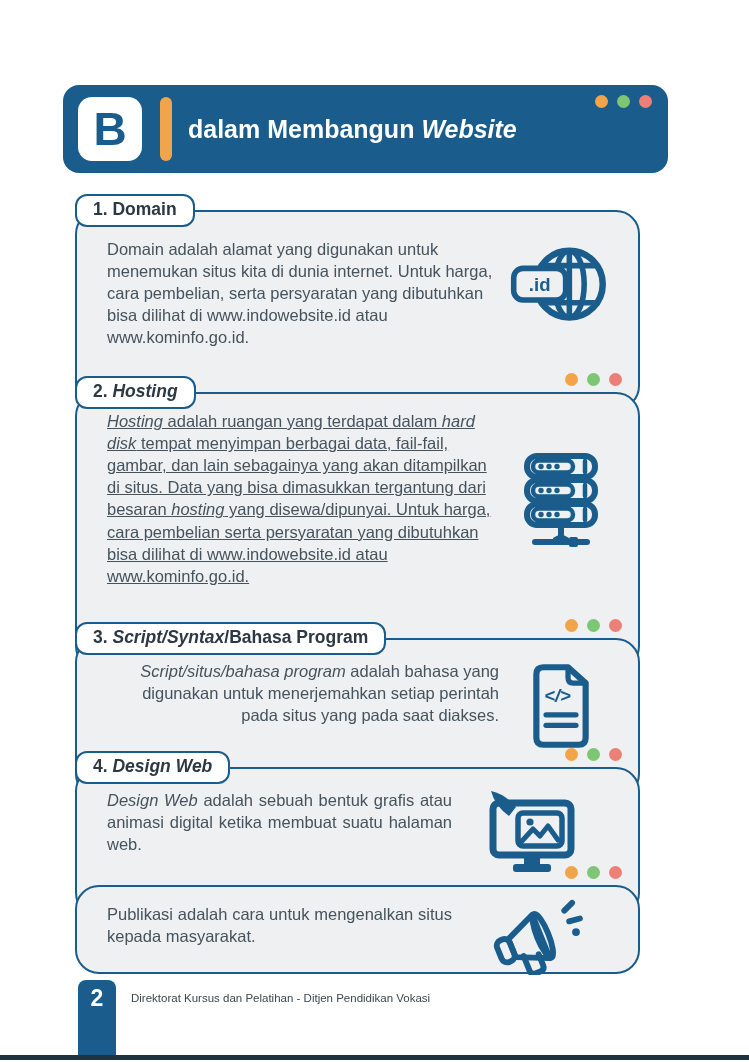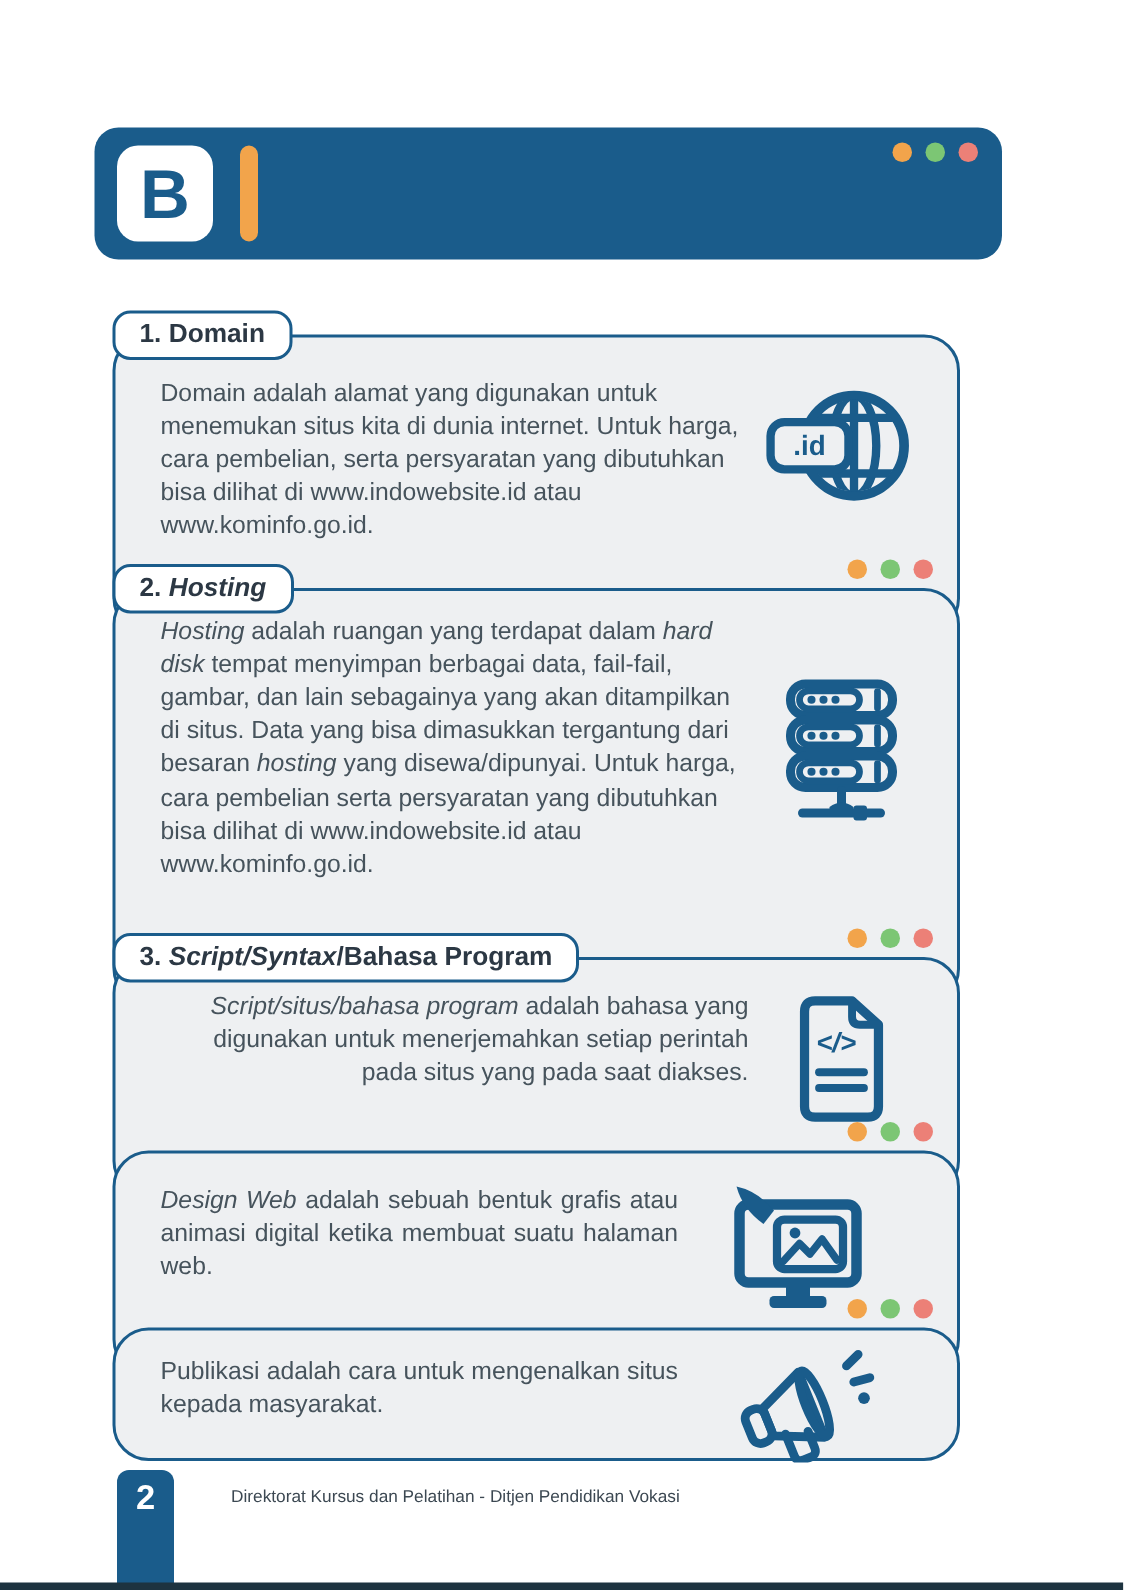--- a/index.html
+++ b/index.html
@@ -21,66 +21,67 @@
        background:var(--orange);}
   .hdr-title{position:absolute;left:125px;top:50%;transform:translateY(-50%);
        color:#fff;font-weight:bold;font-size:25px;line-height:1.2;white-space:nowrap;}
   .dots{display:flex;gap:9px;}
   .hdr .dots{position:absolute;top:10px;right:16px;}
   .dot{width:13px;height:13px;border-radius:50%;}
 
   
   .panel{position:absolute;left:75px;width:565px;background:var(--panel);
          border:2px solid var(--blue);border-radius:24px;}
-  .p1{top:223px;height:200px;z-index:1;}
+  .p1{top:210px;height:200px;z-index:1;}
   .p2{top:392px;height:278px;z-index:2;}
   .p3{top:638px;height:160px;z-index:3;text-align:right;}
   .p4{top:767px;height:150px;z-index:4;}
   .p5{top:885px;height:89px;z-index:5;}
   .tab{position:absolute;top:-18px;left:-2px;background:#fff;border:2px solid var(--blue);
        border-radius:12px;padding:3px 16px 5px;white-space:nowrap;
        font-weight:bold;font-size:17.5px;color:var(--tabtext);}
   .panel .dots{position:absolute;top:-21px;right:16px;}
   .content{display:flex;align-items:flex-start;}
   .p1 .content{padding:26px 16px 0 30px;}
   .p2 .content{padding:16px 16px 0 30px;}
   .p3 .content{padding:20px 16px 0 30px;}
   .p4 .content{padding:20px 28px 0 30px;}
   .p5 .content{padding:16px 16px 0 30px;}
   .body-text{font-size:16.5px;line-height:1.34;color:var(--text);}
   .p1 .body-text{width:392px;}
-  .p2 .body-text{width:392px;}
+  .p2 .body-text{width:392px;text-decoration:underline;}
   .p3 .body-text{width:392px;}
   .p4 .body-text{width:345px;text-align:justify;}
   .p5 .body-text{width:345px;text-align:justify;}
   .icon-col{flex:1;display:flex;justify-content:center;}
   .p2 .icon-col{margin-top:36px;}
   .p5 .icon-col{margin-top:-6px;}
   svg{display:block;}
   svg .st{fill:none;stroke:var(--blue);stroke-linecap:round;stroke-linejoin:round;}
   svg .fl{fill:var(--blue);stroke:none;}
   svg text{fill:var(--blue);font-family:"Liberation Sans",sans-serif;font-weight:bold;}
 
   
   .page-tab{position:absolute;left:78px;top:980px;width:38px;height:77px;background:var(--blue);
        border-radius:8px 8px 0 0;text-align:center;}
   .page-num{display:inline-block;margin-top:5px;color:#fff;font-weight:bold;font-size:23px;}
-  .footer-text{position:absolute;left:154px;top:992px;font-size:11.5px;color:#3c4852;}
+  .footer-text{position:absolute;left:131px;top:992px;font-size:11.5px;color:#3c4852;}
   .bottom-bar{position:absolute;left:0;top:1055px;width:749px;height:5px;background:var(--footerbar);}
   i{font-style:italic;}
 </style>
 </head>
 <body>
 
 <div class="page">
 
   <div class="hdr">
     <div class="b-badge">B</div>
     <div class="accent"></div>
     <div class="hdr-title">
+      <div><span>dalam Membangun </span><i>Website</i></div>
     </div>
     <div class="dots">
       <span class="dot" style="background: rgb(242, 164, 75);"></span>
       <span class="dot" style="background: rgb(124, 198, 116);"></span>
       <span class="dot" style="background: rgb(236, 128, 119);"></span>
     </div>
   </div>
 
   <div class="panel p1">
     <div class="tab"><span>1. Domain</span></div>
@@ -164,20 +165,21 @@
           <path class="st" d="M58,6 v12 q0,6 6,6 h14" stroke-width="6"></path>
           <text x="46" y="45" font-size="21" font-style="italic" text-anchor="middle">&lt;/&gt;</text>
           <line class="st" x1="33" y1="60" x2="67" y2="60" stroke-width="6"></line>
           <line class="st" x1="33" y1="72" x2="67" y2="72" stroke-width="6"></line>
         </svg>
       </div>
     </div>
   </div>
 
   <div class="panel p4">
+    <div class="tab"><span>4. </span><i>Design Web</i></div>
     <div class="dots">
       <span class="dot" style="background: rgb(242, 164, 75);"></span>
       <span class="dot" style="background: rgb(124, 198, 116);"></span>
       <span class="dot" style="background: rgb(236, 128, 119);"></span>
     </div>
     <div class="content">
       <div class="body-text"><i>Design Web</i><span> adalah sebuah bentuk grafis atau animasi digital ketika membuat suatu halaman web.</span></div>
       <div class="icon-col">
         <svg width="100" height="90" viewBox="0 0 100 90">
           <rect class="st" x="12" y="14" width="78" height="52" rx="6" stroke-width="7"></rect>

